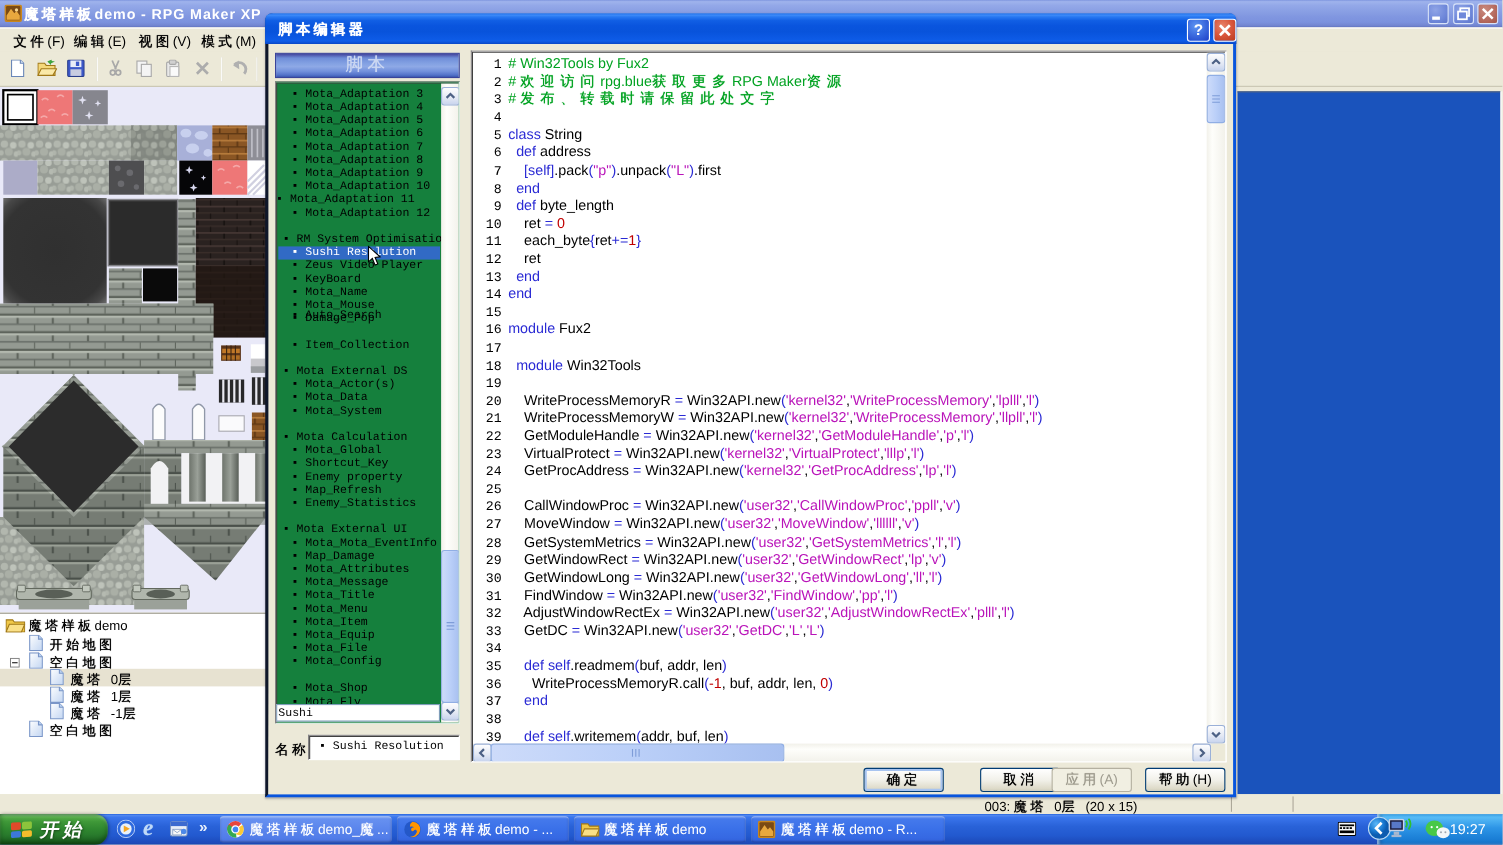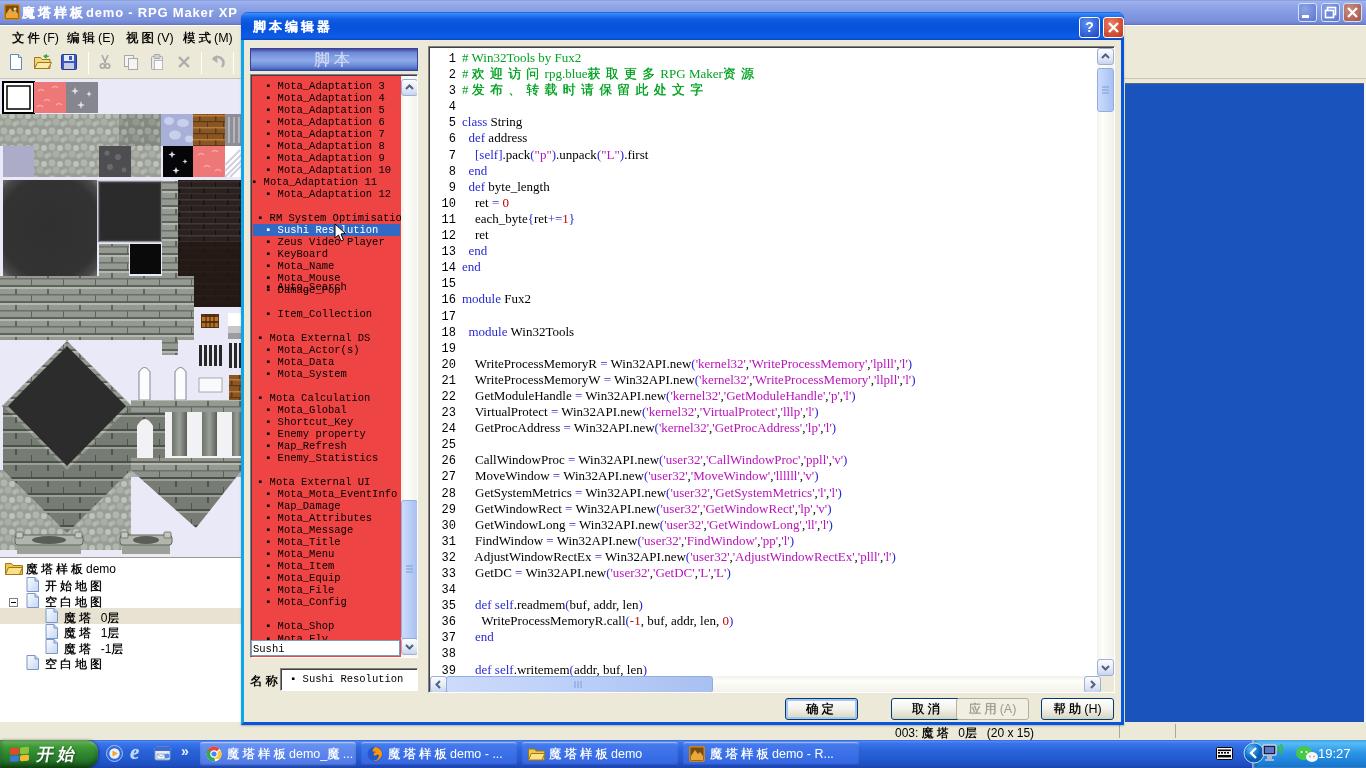--- a/index.html
+++ b/index.html
@@ -42,34 +42,34 @@
  box-shadow:inset 0 1px 1px rgba(255,255,255,.45), inset 0 -1px 2px rgba(0,0,30,.35);
  color:#fff;font-size:12.5px;white-space:pre;overflow:hidden}
 .tbtn .lbl{position:absolute;left:27px;top:4px}
 #tray{left:1252px;top:740px;width:114px;height:28px;
  background:linear-gradient(180deg,#2FA3EE 0%,#58BCF7 10%,#2D95E6 45%,#1B7FD6 80%,#1673C8 100%);
  box-shadow:inset 2px 0 2px rgba(255,255,255,.5), inset 4px 0 3px rgba(0,30,90,.3)}
 #clock{left:1318px;top:746px;color:#fff;font-size:13px;white-space:pre}
 
 #dialog{left:241px;top:12px;width:883px;height:713px;border-radius:7px 7px 0 0;
  background:#ECE9D8;
- border-left:3px solid #0ea5e9;border-right:3px solid #0855DD;border-bottom:3px solid #0855DD;
+ border-left:3px solid #0f172a;border-right:3px solid #0855DD;border-bottom:3px solid #0855DD;
  box-shadow:0 1px 2px rgba(0,0,30,.25)}
 #dtitle{position:absolute;left:-3px;top:0;width:883px;height:28px;border-radius:6px 6px 0 0;
  background:linear-gradient(180deg,#0E61E8 0%,#3F8CF8 6%,#2878F2 12%,#115FE4 24%,#0A55DE 40%,#0853DB 60%,#0C59E4 80%,#0E5DE8 90%,#0A4ED2 97%,#0846C2 100%)}
 #dtitle-text{position:absolute;left:12px;top:6px;color:#fff;font-weight:bold;font-size:13px;text-shadow:1px 1px 1px #003;white-space:pre}
 .dbtn{position:absolute;top:5px;width:21px;height:21px;border-radius:3px;border:1px solid #fff;font-weight:bold}
 #dbtn-help{left:838px;background:radial-gradient(circle at 38% 30%,#5E95F2 0%,#3E6EE0 45%,#1C3FC8 100%)}
 #dbtn-close{left:862px;background:radial-gradient(circle at 38% 30%,#E8836A 0%,#D8553A 50%,#B83A20 100%)}
 
 #scrhdr{position:absolute;left:6px;top:36px;width:168px;height:23px;
  background:linear-gradient(180deg,#44469E 0%,#6F8DD8 18%,#82A0E2 40%,#8EA9E6 55%,#7391DC 75%,#5271C8 92%,#3A56AE 100%);
  border:1px solid #39439A;color:#CBD7F2;font-size:16px;text-align:center;line-height:22px}
 
-#scrlist{position:absolute;left:6px;top:62px;width:168px;height:584px;background:#ef4444;
+#scrlist{position:absolute;left:6px;top:62px;width:168px;height:584px;background:#15803d;
  border-top:1px solid #848284;border-left:1px solid #848284;border-right:1px solid #fff;border-bottom:1px solid #fff;
  box-shadow:inset 1px 1px 0 #404040;overflow:hidden}
 .li{position:absolute;left:2px;white-space:pre;font-family:"Liberation Mono",monospace;font-size:10.5px;color:#000;height:12px;line-height:12px}
 #lsel{position:absolute;left:2px;top:150px;width:147px;height:12px;background:#316AC5}
 
 .sbar{position:absolute;background:linear-gradient(90deg,#F2F1EA,#FEFEFB 30%,#F2F1EA)}
 .sbtn{position:absolute;width:17px;height:17px;border-radius:3px;
  background:linear-gradient(180deg,#FDFDFE 0%,#E3E8F4 60%,#C8D4EE 100%);
  border:1px solid #9AB0D8;color:#4D6185;text-align:center}
 .sthumb{position:absolute;width:17px;border-radius:3px;
@@ -80,21 +80,21 @@
 #namefield{position:absolute;left:36px;top:656px;width:138px;height:23px;background:#fff;
  border-top:1px solid #848284;border-left:1px solid #848284;border-right:1px solid #fff;border-bottom:1px solid #fff;
  box-shadow:inset 1px 1px 0 #404040;
  font-family:"Liberation Mono",monospace;font-size:10.5px;line-height:21px;padding-left:9px;white-space:pre}
 
 #codepanel{position:absolute;left:184px;top:34px;width:687px;height:647px;background:#fff;
  border-top:1px solid #848284;border-left:1px solid #848284;border-right:1px solid #fff;border-bottom:1px solid #fff;
  box-shadow:inset 1px 1px 0 #404040;overflow:hidden}
 #gutter{position:absolute;left:0;top:4px;width:27px;text-align:right;
  font-family:"Liberation Mono",monospace;font-size:12px;line-height:16.1px;color:#000;white-space:pre}
-#code{position:absolute;left:33px;top:3px;font-family:Liberation Serif, serif;font-size:13px;line-height:16.1px;color:#000;white-space:pre}
+#code{position:absolute;left:33px;top:3px;font-family:Liberation Sans, sans-serif;font-size:13px;line-height:16.1px;color:#000;white-space:pre}
 #code i{font-style:normal;letter-spacing:5.2px;text-shadow:0 0 0.7px currentColor}
 .cg{color:#00A221}.ck{color:#2A2AD4}.cs{color:#B913B9}.cn{color:#C00000}.co{color:#2A2AD4}
 
 .btn{position:absolute;top:686px;width:73px;height:22px;border-radius:3px;
  border:1px solid #003C74;background:linear-gradient(180deg,#FFFFFF 0%,#F2F1EA 50%,#DDDAC8 90%,#D0CDBA 100%);
  font-size:12.5px;text-align:center;line-height:20px;white-space:pre}
 #btn-ok{left:541px;box-shadow:inset 0 0 0 2px #A8C4F0}
 #btn-cancel{left:647px}
 #btn-apply{left:712px;border-color:#B4B0A0;color:#9E9B8E;background:#F1EFE2}
 #btn-help{left:797px}

